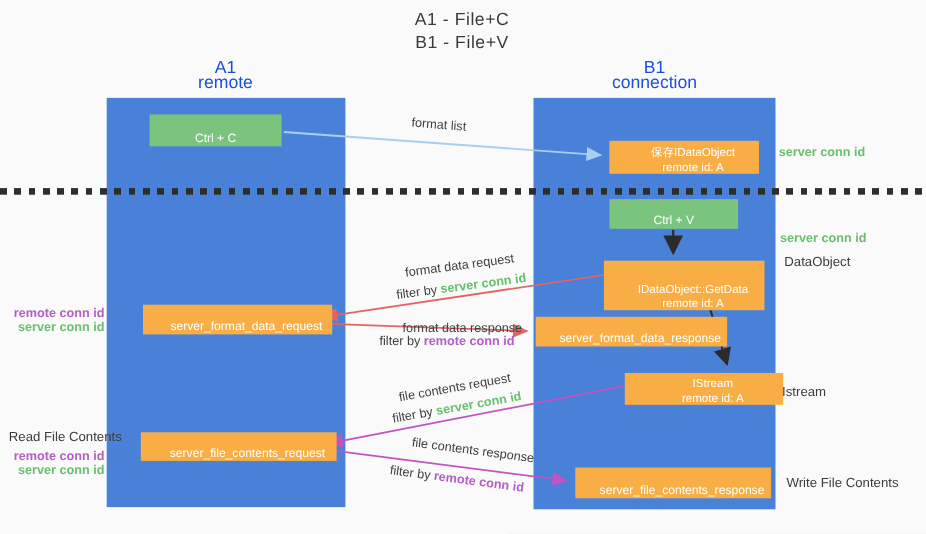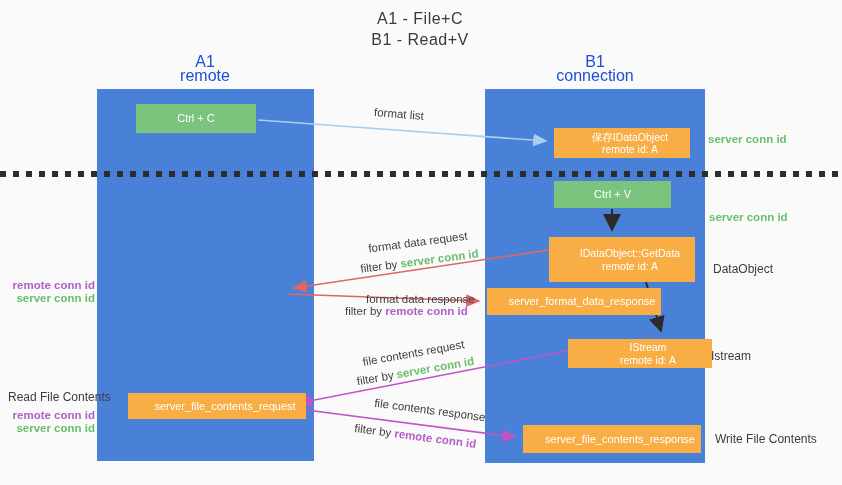--- a/index.html
+++ b/index.html
@@ -22,21 +22,21 @@
   .lane{
     position:absolute;top:89px;
     background:var(--lane-blue);
   }
   .lane-header{
     position:absolute;top:55px;width:120px;
     text-align:center;font-size:16px;line-height:14px;color:#1d4ed8;
   }
   .node{
     position:absolute;
-    display:flex;flex-direction:column;align-items:center;justify-content:center;
+    display:flex;flex-direction:column;align-items:center;justify-content:flex-end;
     color:#fff;text-align:center;
     font-size:11px;line-height:13px;
   }
   .node.green{background:var(--node-green);}
   .node.orange{background:var(--node-orange);padding-left:16px;}
   .divider{
     position:absolute;left:0;top:171px;width:842px;height:6px;
     background:repeating-linear-gradient(to right,var(--divider-dark) 0 6px,transparent 6px 13px);
   }
   .arrow-label{
@@ -57,21 +57,21 @@
   .fp{color:var(--label-purple);font-weight:bold;}
   svg.arrows{position:absolute;left:0;top:0;pointer-events:none;}
 </style>
 </head>
 <body>
 
 <div id="stage">
 
   <div class="title">
     <div>A1 - File+C</div>
-    <div>B1 - Read+V</div>
+    <div>B1 - File+V</div>
   </div>
 
   <div class="lane-header" style="left:145px;">
     <div>A1</div>
     <div>remote</div>
   </div>
   <div class="lane-header" style="left:535px;">
     <div>B1</div>
     <div>connection</div>
   </div>
@@ -116,20 +116,23 @@
 
   <div class="node green" style="left:554px;top:181px;width:117px;height:27px;">
     <div>Ctrl + V</div>
   </div>
 
   <div class="node orange" style="left:549px;top:237px;width:130px;height:45px;font-size:10.5px;line-height:12.5px;">
     <div>IDataObject::GetData</div>
     <div>remote id: A</div>
   </div>
 
+  <div class="node orange" style="left:130px;top:277px;width:156px;height:27px;">
+    <div>server_format_data_request</div>
+  </div>
 
   <div class="node orange" style="left:487px;top:288px;width:158px;height:27px;">
     <div>server_format_data_response</div>
   </div>
 
   <div class="node orange" style="left:568px;top:339px;width:128px;height:29px;font-size:10.5px;line-height:12.5px;">
     <div>IStream</div>
     <div>remote id: A</div>
   </div>
 
@@ -150,21 +153,21 @@
   <div class="arrow-label" style="left:345px;top:305px;"><span>filter by</span> <span class="fp">remote conn id</span></div>
 
   <div class="arrow-label" style="left:362px;top:347px;transform:rotate(-10deg);">file contents request</div>
   <div class="arrow-label" style="left:356px;top:365px;transform:rotate(-10deg);"><span>filter by</span> <span class="fg">server conn id</span></div>
 
   <div class="arrow-label" style="left:374px;top:404px;transform:rotate(7.5deg);">file contents response</div>
   <div class="arrow-label" style="left:354px;top:430px;transform:rotate(7.5deg);"><span>filter by</span> <span class="fp">remote conn id</span></div>
 
   <div class="side-label green" style="left:708px;top:133px;">server conn id</div>
   <div class="side-label green" style="left:709px;top:211px;">server conn id</div>
-  <div class="side-label" style="left:713px;top:262px;text-align:center;">DataObject</div>
+  <div class="side-label" style="left:713px;top:231px;text-align:center;">DataObject</div>
   <div class="side-label" style="left:711px;top:349px;">Istream</div>
   <div class="side-label" style="left:715px;top:432px;">Write File Contents</div>
 
   <div class="left-stack" style="right:747px;top:279px;">
     <div class="purple">remote conn id</div>
     <div class="green">server conn id</div>
   </div>
 
   <div class="side-label" style="left:8px;top:390px;">Read File Contents</div>
   <div class="left-stack" style="right:747px;top:409px;">

